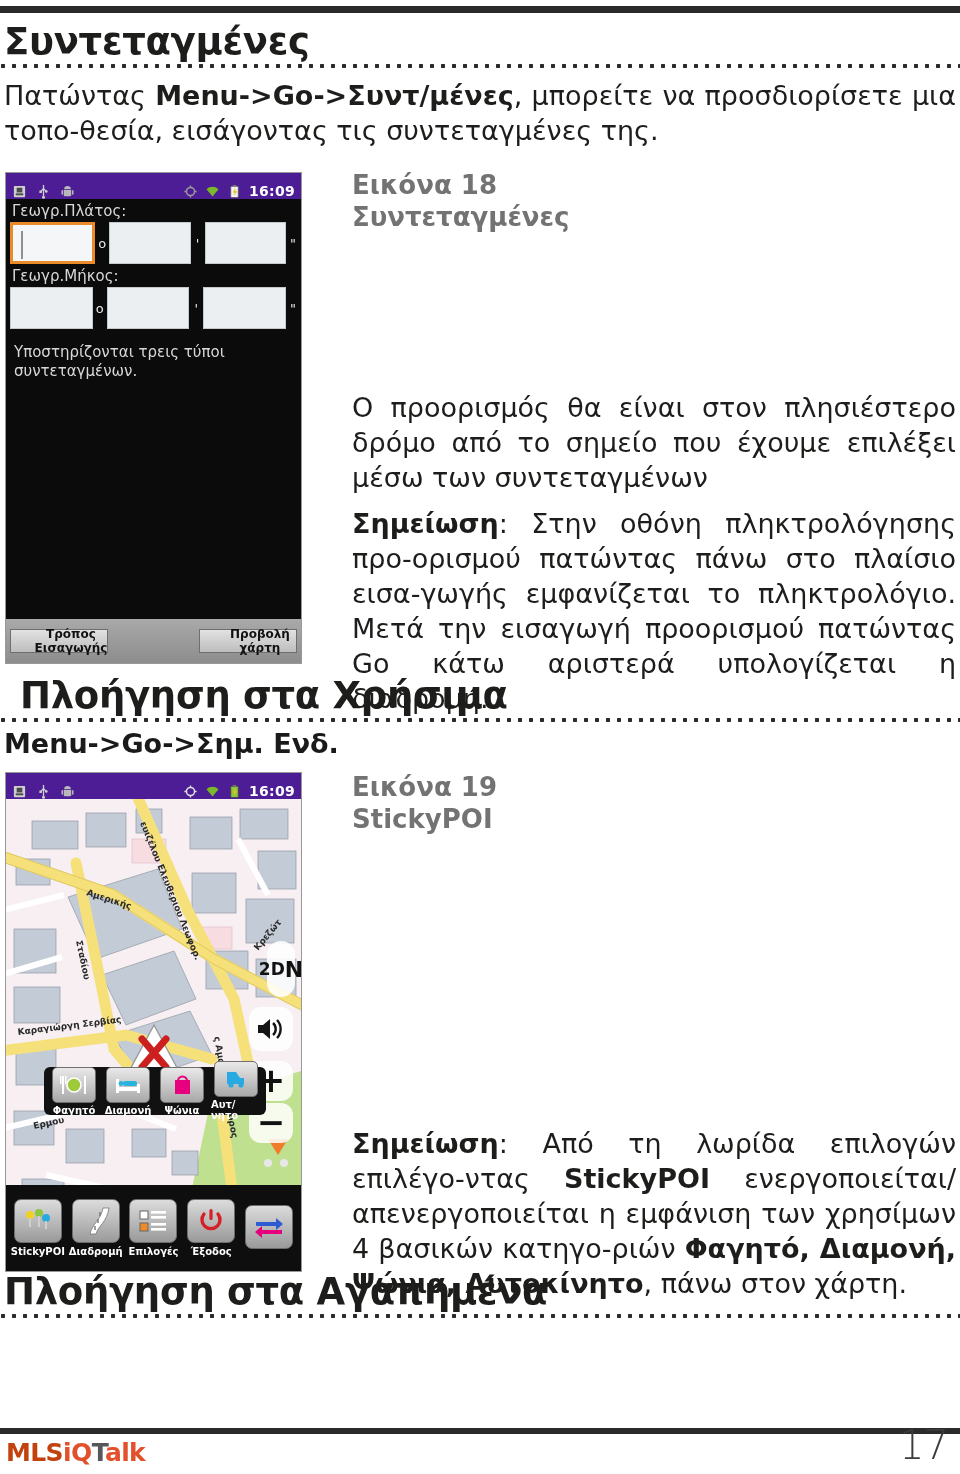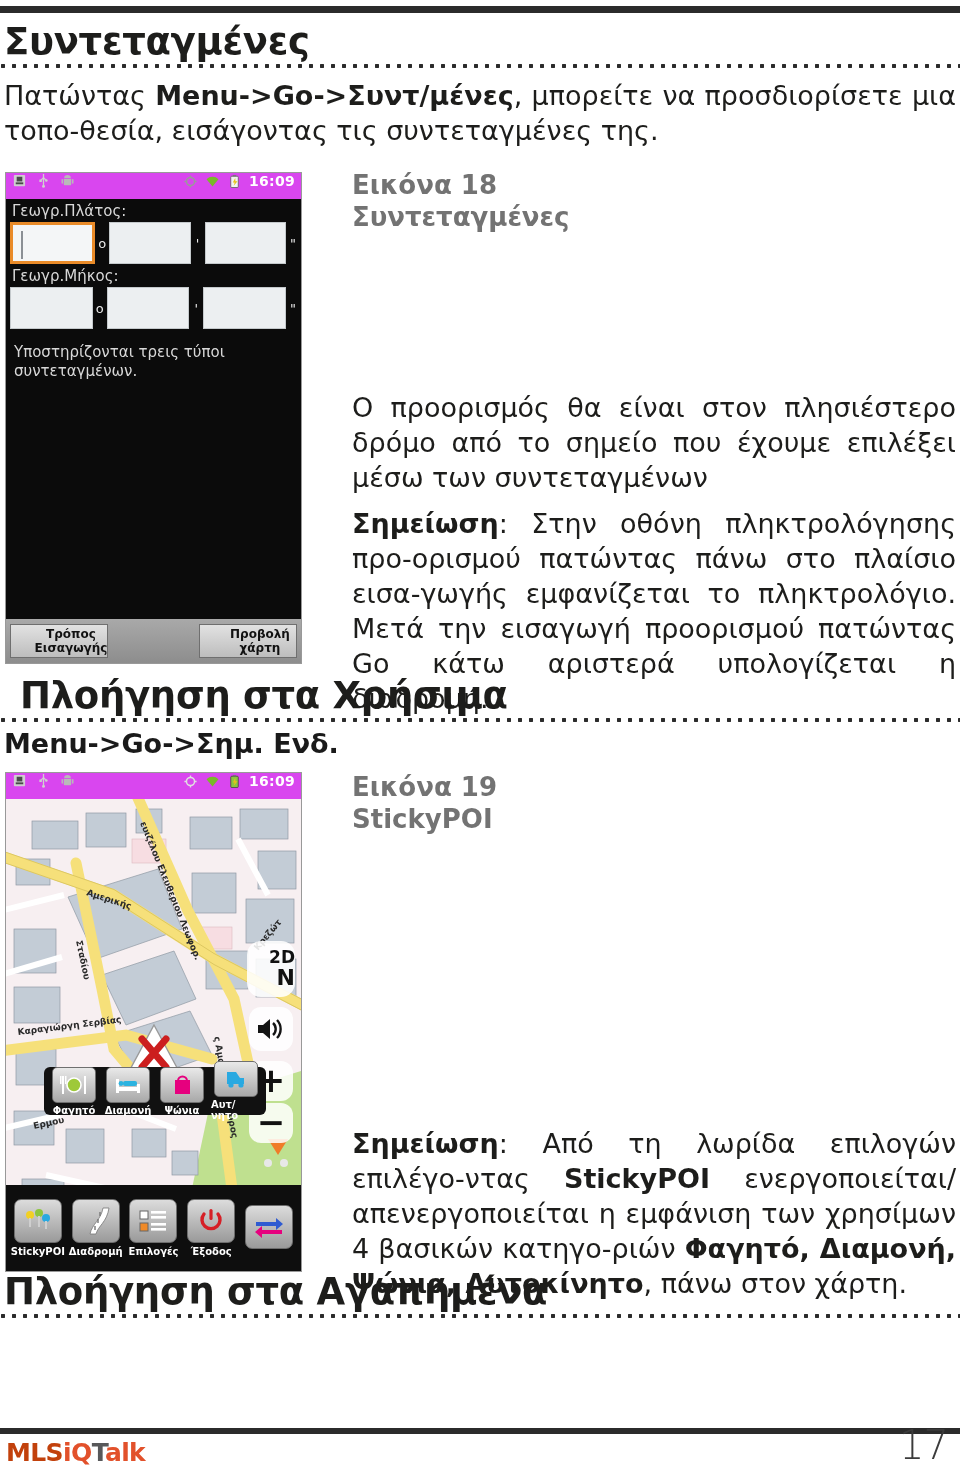--- a/index.html
+++ b/index.html
@@ -60,54 +60,54 @@
 
   .logo-txt{font-size:25px;font-weight:bold;letter-spacing:-0.6px;line-height:1;}
   .logo-mls{color:#c2410c;}
   .logo-iq{color:#e2512b;}
   .logo-t{color:#58585a;}
   .logo-alk{color:#e2512b;}
 
   
   #shot1{left:5px;top:172px;width:297px;height:492px;background:#0b0b0b;
          border:1px solid #999;box-sizing:border-box;overflow:hidden;}
-  .statusbar{height:26px;background:#d946ef;display:flex;align-items:flex-start;
+  .statusbar{height:26px;background:#4c1d95;display:flex;align-items:flex-end;
              padding:0 6px;box-sizing:border-box;}
   .sb-left{display:flex;gap:9px;align-items:center;}
   .sb-right{margin-left:auto;display:flex;gap:7px;align-items:center;}
   .sb-ico{width:15px;height:15px;display:block;}
   .sb-clock{color:#fff;font-size:14px;font-weight:bold;letter-spacing:0.3px;}
   .titlebar{height:24px;background:linear-gradient(#b4b4b4,#8e8e8e);
             display:flex;align-items:center;padding-left:7px;box-sizing:border-box;}
   .titlebar span{font-size:14px;font-weight:bold;color:#111;}
   .fieldlabel{color:#d8d8d8;font-size:15px;padding:3px 0 2px 6px;}
   .fieldrow{display:flex;align-items:center;padding:0 4px;gap:3px;}
   .fbox{background:#eceff1;border:1px solid #c4c9cc;height:42px;flex:1;
         box-sizing:border-box;position:relative;}
   .fbox.focus{border:3px solid #e98b29;background:#f4f6f7;}
   .caret{position:absolute;left:8px;top:6px;width:2px;height:28px;background:#8b9095;}
   .unit{color:#e9e9e9;font-size:13px;width:8px;text-align:center;}
   .hinttext{color:#d8d8d8;font-size:15px;line-height:1.28;padding:14px 8px 0 8px;}
   .softbar{position:absolute;left:0;bottom:0;width:100%;height:44px;
            background:linear-gradient(#a9a9a9,#8d8d8d);display:flex;
            align-items:center;justify-content:space-between;padding:0 4px;box-sizing:border-box;}
-  .softbtn{width:98px;height:34px;background:linear-gradient(#e2e2e2,#bdbdbd);
+  .softbtn{width:98px;height:24px;background:linear-gradient(#e2e2e2,#bdbdbd);
            border:1px solid #6f6f6f;display:flex;flex-direction:column;
            align-items:center;justify-content:center;box-sizing:border-box;padding-left:24px;}
   .softbtn span{font-size:12px;color:#111;line-height:1.18;font-weight:bold;}
 
   
   #shot2{left:5px;top:772px;width:297px;height:500px;background:#0b0b0b;
          border:1px solid #999;box-sizing:border-box;overflow:hidden;position:absolute;}
   .maparea{position:relative;width:100%;height:474px;background:#f6eef0;overflow:hidden;}
   .mapsvg{position:absolute;left:0;top:0;}
 
   .ctrl{position:absolute;background:rgba(255,255,255,.88);border-radius:14px;
         display:flex;align-items:center;justify-content:center;}
-  #ctrl2d{right:6px;top:142px;width:48px;height:56px;flex-direction:column;align-items:flex-end;}
+  #ctrl2d{right:6px;top:142px;width:28px;height:56px;flex-direction:row;}
   #ctrl2d .l1{font-size:17px;font-weight:bold;color:#111;line-height:1;}
   #ctrl2d .l2{font-size:22px;font-weight:bold;color:#111;line-height:1;margin-top:1px;}
   #ctrlSpk{right:8px;top:208px;width:44px;height:44px;border-radius:12px;}
   #ctrlPlus{right:8px;top:262px;width:44px;height:40px;border-radius:12px;background:rgba(255,255,255,.85);}
   #ctrlMinus{right:8px;top:304px;width:44px;height:40px;border-radius:12px;background:rgba(255,255,255,.85);}
   .pm{font-size:34px;font-weight:bold;color:#111;line-height:0.8;}
 
   .poistrip{position:absolute;left:38px;top:268px;width:222px;height:48px;
             background:#111;border-radius:6px;display:flex;align-items:center;
             justify-content:space-around;padding:0 3px;box-sizing:border-box;}

